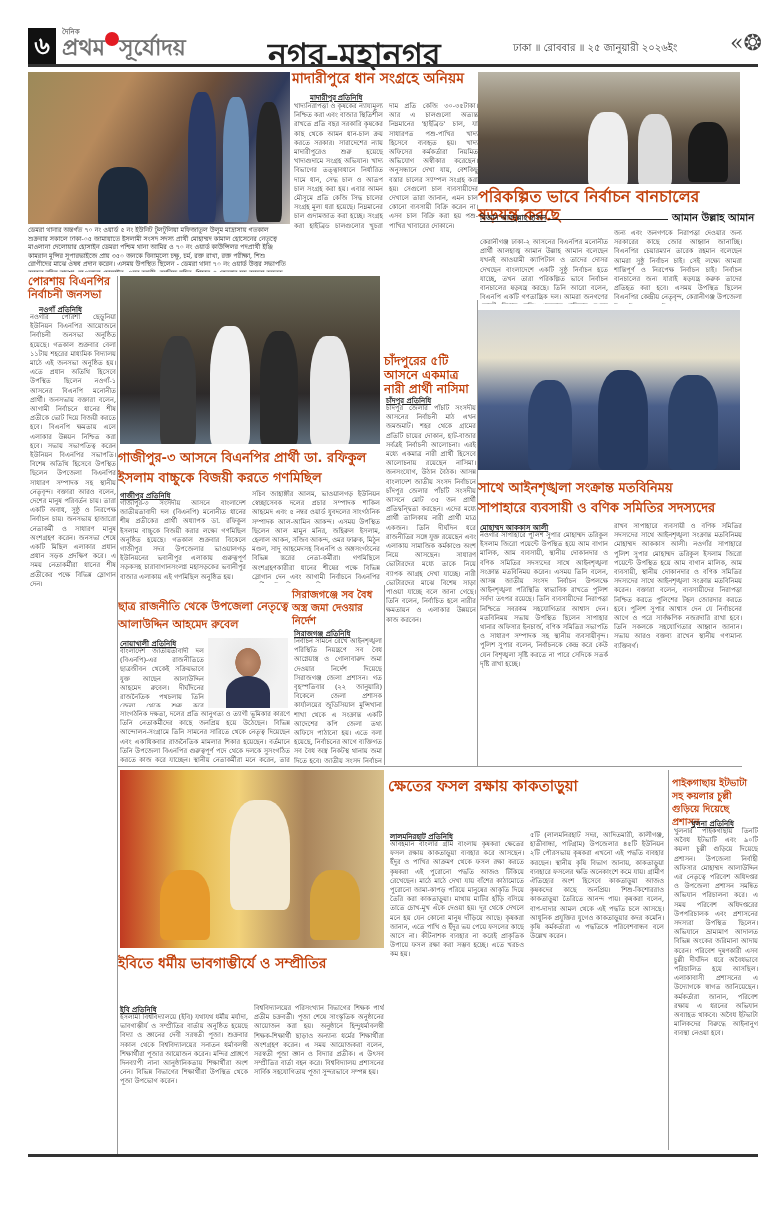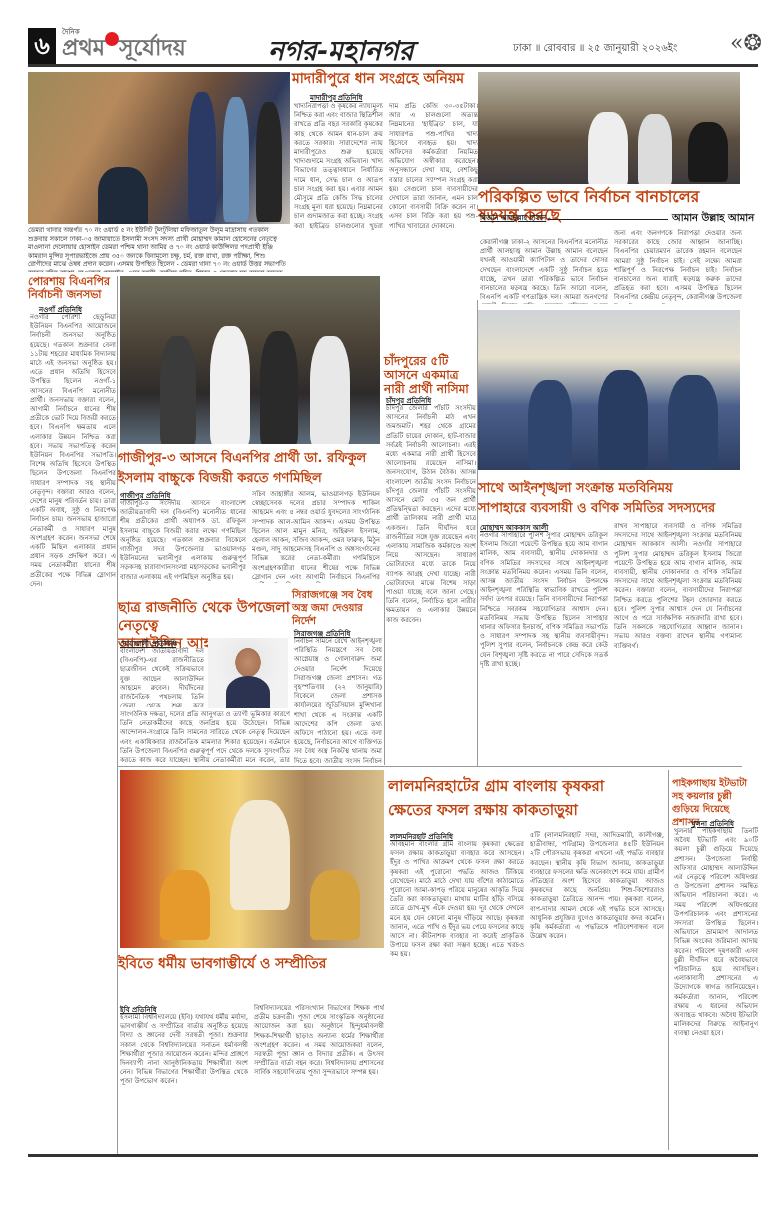--- a/index.html
+++ b/index.html
@@ -3,21 +3,21 @@
 <meta charset="utf-8">
 <style>
 *{box-sizing:border-box;margin:0;padding:0;}
 body{width:768px;height:1207px;background:#fff;font-family:"DejaVu Serif",serif;color:#222;position:relative;overflow:hidden;}
 .abs{position:absolute;}
 .masthead{left:28px;top:28px;width:730px;height:36px;}
 .pageno{left:0;top:0;width:28px;height:36px;background:#111;color:#fff;font-size:24px;font-weight:bold;text-align:center;line-height:36px;}
 .logo{left:34px;top:2px;font-size:22px;font-weight:bold;color:#737373;}
 .logo .small{font-size:7px;position:absolute;top:-4px;left:0;}
 .sun{display:inline-block;width:14px;height:14px;border-radius:50%;background:#e31b23;vertical-align:top;margin-top:2px;}
-.section{left:240px;top:2px;font-size:27px;font-weight:bold;font-style:italic;}
+.section{left:240px;top:2px;font-size:32px;font-weight:bold;}
 .dateline{left:485px;top:12px;font-size:10px;color:#333;}
 .ornament{left:702px;top:2px;font-size:22px;color:#444;}
 .rule{left:28px;top:64px;width:730px;height:3px;background:#333;}
 .botrule{left:28px;top:1154px;width:730px;height:3px;background:#333;}
 .photo{overflow:hidden;}
 .ph-crowd{background:linear-gradient(180deg,#b9b4a6 0%,#8a7d68 35%,#5b4e40 60%,#3d3a3c 100%);}
 .ph-women{background:linear-gradient(120deg,#9c8a5a 0%,#b78a5c 30%,#6b4e3a 55%,#2f3a5b 75%,#c9c1b6 100%);}
 .ph-rally{background:linear-gradient(180deg,#6c6a59 0%,#4a4236 40%,#2d2a2a 70%,#5d6c7a 100%);}
 .ph-police{background:linear-gradient(180deg,#cfd3d8 0%,#e6e0cc 30%,#4a5f8a 60%,#2e3f62 100%);}
 .ph-portrait{background:radial-gradient(ellipse at 50% 35%,#c08d6d 0%,#a87658 22%,#eaeaea 23%,#f2f2f2 60%),#f2f2f2;}
@@ -98,21 +98,21 @@
   <div class="fig" style="left:190px;top:65px;width:50px;height:95px;background:#2d4268;"></div>
 </div>
 <div class="abs hl" style="left:478px;top:478px;width:262px;font-size:13px;line-height:20px;">
   <div>সাথে আইনশৃঙ্খলা সংক্রান্ত মতবিনিময়</div>
   <div>সাপাহারে ব্যবসায়ী ও বণিক সমিতির সদস্যদের</div>
 </div>
 <div class="abs byline" style="left:480px;top:522px;">মোহাম্মদ আককাস আলী</div>
 <div class="abs txt" style="left:480px;top:531px;width:128px;height:232px;">নওগাঁর সাপাহারে পুলিশ সুপার মোহাম্মদ তরিকুল ইসলাম জিরো পয়েন্টে উপস্থিত হয়ে আম বাগান মালিক, আম ব্যবসায়ী, স্থানীয় দোকানদার ও বণিক সমিতির সদস্যদের সাথে আইনশৃঙ্খলা সংক্রান্ত মতবিনিময় করেন। এসময় তিনি বলেন, আসন্ন জাতীয় সংসদ নির্বাচন উপলক্ষে আইনশৃঙ্খলা পরিস্থিতি স্বাভাবিক রাখতে পুলিশ সর্বদা তৎপর রয়েছে। তিনি ব্যবসায়ীদের নিরাপত্তা নিশ্চিতে সবরকম সহযোগিতার আশ্বাস দেন। মতবিনিময় সভায় উপস্থিত ছিলেন সাপাহার থানার অফিসার ইনচার্জ, বণিক সমিতির সভাপতি ও সাধারণ সম্পাদক সহ স্থানীয় ব্যবসায়ীবৃন্দ। পুলিশ সুপার বলেন, নির্বাচনকে কেন্দ্র করে কেউ যেন বিশৃঙ্খলা সৃষ্টি করতে না পারে সেদিকে সতর্ক দৃষ্টি রাখা হচ্ছে।</div>
 <div class="abs txt" style="left:614px;top:522px;width:128px;height:241px;">রাখব সাপাহারে ব্যবসায়ী ও বণিক সমিতির সদস্যদের সাথে আইনশৃঙ্খলা সংক্রান্ত মতবিনিময় মোহাম্মদ আককাস আলী। নওগাঁর সাপাহারে পুলিশ সুপার মোহাম্মদ তরিকুল ইসলাম জিরো পয়েন্টে উপস্থিত হয়ে আম বাগান মালিক, আম ব্যবসায়ী, স্থানীয় দোকানদার ও বণিক সমিতির সদস্যদের সাথে আইনশৃঙ্খলা সংক্রান্ত মতবিনিময় করেন। বক্তারা বলেন, ব্যবসায়ীদের নিরাপত্তা নিশ্চিত করতে পুলিশের টহল জোরদার করতে হবে। পুলিশ সুপার আশ্বাস দেন যে নির্বাচনের আগে ও পরে সার্বক্ষণিক নজরদারি রাখা হবে। তিনি সকলকে সহযোগিতার আহ্বান জানান। সভায় আরও বক্তব্য রাখেন স্থানীয় গণ্যমান্য ব্যক্তিবর্গ।</div>
 
-<div class="abs hl" style="left:118px;top:598px;width:172px;font-size:14px;line-height:18px;">
+<div class="abs hl" style="left:118px;top:598px;width:172px;font-size:11px;line-height:18px;">
   <div>ছাত্র রাজনীতি থেকে উপজেলা নেতৃত্বে</div>
   <div>আলাউদ্দিন আহমেদ রুবেল</div>
 </div>
 <div class="abs byline" style="left:120px;top:638px;">নোয়াখালী প্রতিনিধি</div>
 <div class="abs txt" style="left:120px;top:647px;width:84px;height:60px;">বাংলাদেশ জাতীয়তাবাদী দল (বিএনপি)-এর রাজনীতিতে ছাত্রজীবন থেকেই সক্রিয়ভাবে যুক্ত আছেন আলাউদ্দিন আহমেদ রুবেল। দীর্ঘদিনের রাজনৈতিক পথচলায় তিনি জেলা থেকে শুরু করে উপজেলা পর্যায়ে বিএনপির বিভিন্ন কর্মকাণ্ডে গুরুত্বপূর্ণ ভূমিকা রেখে আসছেন।</div>
 <div class="abs photo ph-portrait" style="left:208px;top:638px;width:80px;height:70px;">
   <div class="fig" style="left:18px;top:38px;width:44px;height:34px;background:#2c3350;border-radius:50% 50% 0 0;"></div>
 </div>
 <div class="abs txt" style="left:120px;top:710px;width:170px;height:54px;">সাংগঠনিক দক্ষতা, দলের প্রতি আনুগত্য ও ত্যাগী ভূমিকার কারণে তিনি নেতাকর্মীদের কাছে জনপ্রিয় হয়ে উঠেছেন। বিভিন্ন আন্দোলন-সংগ্রামে তিনি সামনের সারিতে থেকে নেতৃত্ব দিয়েছেন এবং একাধিকবার রাজনৈতিক মামলার শিকার হয়েছেন। বর্তমানে তিনি উপজেলা বিএনপির গুরুত্বপূর্ণ পদে থেকে দলকে সুসংগঠিত করতে কাজ করে যাচ্ছেন। স্থানীয় নেতাকর্মীরা মনে করেন, তার নেতৃত্বে উপজেলায় বিএনপি আরো শক্তিশালী হবে। তিনি বলেন, দলের প্রতিটি কর্মীকে সাথে নিয়ে আগামী দিনে জনগণের অধিকার আদায়ে কাজ করে যাবেন।</div>
 
@@ -123,21 +123,20 @@
 <div class="abs vline" style="left:384px;top:585px;height:180px;"></div>
 <div class="abs hline" style="left:118px;top:766px;width:624px;"></div>
 
 <div class="abs photo ph-puja" style="left:120px;top:770px;width:264px;height:178px;">
   <div class="fig" style="left:110px;top:30px;width:60px;height:110px;background:#f3e9d2;"></div>
   <div class="fig" style="left:40px;top:100px;width:50px;height:70px;background:#e69a2c;"></div>
   <div class="fig" style="left:190px;top:100px;width:50px;height:70px;background:#d4a23e;"></div>
 </div>
 
 <div class="abs hl" style="left:388px;top:774px;width:280px;font-size:15px;line-height:24px;">
-  <div>লালমনিরহাটের গ্রাম বাংলায় কৃষকরা</div>
   <div>ক্ষেতের ফসল রক্ষায় কাকতাড়ুয়া</div>
 </div>
 <div class="abs byline" style="left:390px;top:831px;">লালমনিরহাট প্রতিনিধি</div>
 <div class="abs txt" style="left:390px;top:840px;width:134px;height:310px;">আবহমান বাংলার গ্রাম বাংলায় কৃষকরা ক্ষেতের ফসল রক্ষায় কাকতাড়ুয়া ব্যবহার করে আসছেন। ইঁদুর ও পাখির আক্রমণ থেকে ফসল রক্ষা করতে কৃষকরা এই পুরোনো পদ্ধতি আজও টিকিয়ে রেখেছেন। মাঠে মাঠে দেখা যায় বাঁশের কাঠামোতে পুরোনো জামা-কাপড় পরিয়ে মানুষের আকৃতি দিয়ে তৈরি করা কাকতাড়ুয়া। মাথায় মাটির হাঁড়ি বসিয়ে তাতে চোখ-মুখ এঁকে দেওয়া হয়। দূর থেকে দেখলে মনে হয় যেন কোনো মানুষ দাঁড়িয়ে আছে। কৃষকরা জানান, এতে পাখি ও ইঁদুর ভয় পেয়ে ফসলের কাছে আসে না। কীটনাশক ব্যবহার না করেই প্রাকৃতিক উপায়ে ফসল রক্ষা করা সম্ভব হচ্ছে। এতে খরচও কম হয়।</div>
 <div class="abs txt" style="left:530px;top:831px;width:134px;height:319px;">৫টি (লালমনিরহাট সদর, আদিতমারী, কালীগঞ্জ, হাতীবান্ধা, পাটগ্রাম) উপজেলার ৪৫টি ইউনিয়ন ২টি পৌরসভায় কৃষকরা এখনো এই পদ্ধতি ব্যবহার করছেন। স্থানীয় কৃষি বিভাগ জানায়, কাকতাড়ুয়া ব্যবহারে ফসলের ক্ষতি অনেকাংশে কমে যায়। গ্রামীণ ঐতিহ্যের অংশ হিসেবে কাকতাড়ুয়া আজও কৃষকদের কাছে জনপ্রিয়। শিশু-কিশোররাও কাকতাড়ুয়া তৈরিতে আনন্দ পায়। কৃষকরা বলেন, বাপ-দাদার আমল থেকে এই পদ্ধতি চলে আসছে। আধুনিক প্রযুক্তির যুগেও কাকতাড়ুয়ার কদর কমেনি। কৃষি কর্মকর্তারা এ পদ্ধতিকে পরিবেশবান্ধব বলে উল্লেখ করেন।</div>
 
 <div class="abs vline" style="left:668px;top:770px;height:380px;"></div>
 <div class="abs hl" style="left:672px;top:776px;width:86px;font-size:9.5px;line-height:13px;">পাইকগাছায় ইটভাটা সহ কয়লার চুল্লী গুড়িয়ে দিয়েছে প্রশাসন</div>
 <div class="abs byline" style="left:674px;top:818px;margin-left:17px;">খুলনা প্রতিনিধি</div>
 <div class="abs txt" style="left:674px;top:827px;width:84px;height:323px;">খুলনার পাইকগাছায় তিনটি অবৈধ ইটভাটি এবং ৯০টি কয়লা চুল্লী গুড়িয়ে দিয়েছে প্রশাসন। উপজেলা নির্বাহী অফিসার মোহাম্মদ আলাউদ্দিন এর নেতৃত্বে পরিবেশ অধিদপ্তর ও উপজেলা প্রশাসন সমন্বিত অভিযান পরিচালনা করে। এ সময় পরিবেশ অধিদপ্তরের উপপরিচালক এবং প্রশাসনের সদস্যরা উপস্থিত ছিলেন। অভিযানে ভ্রাম্যমাণ আদালত বিভিন্ন অংকের জরিমানা আদায় করেন। পরিবেশ দূষণকারী এসব চুল্লী দীর্ঘদিন ধরে অবৈধভাবে পরিচালিত হয়ে আসছিল। এলাকাবাসী প্রশাসনের এ উদ্যোগকে স্বাগত জানিয়েছেন। কর্মকর্তারা জানান, পরিবেশ রক্ষায় এ ধরনের অভিযান অব্যাহত থাকবে। অবৈধ ইটভাটা মালিকদের বিরুদ্ধে আইনানুগ ব্যবস্থা নেওয়া হবে।</div>

